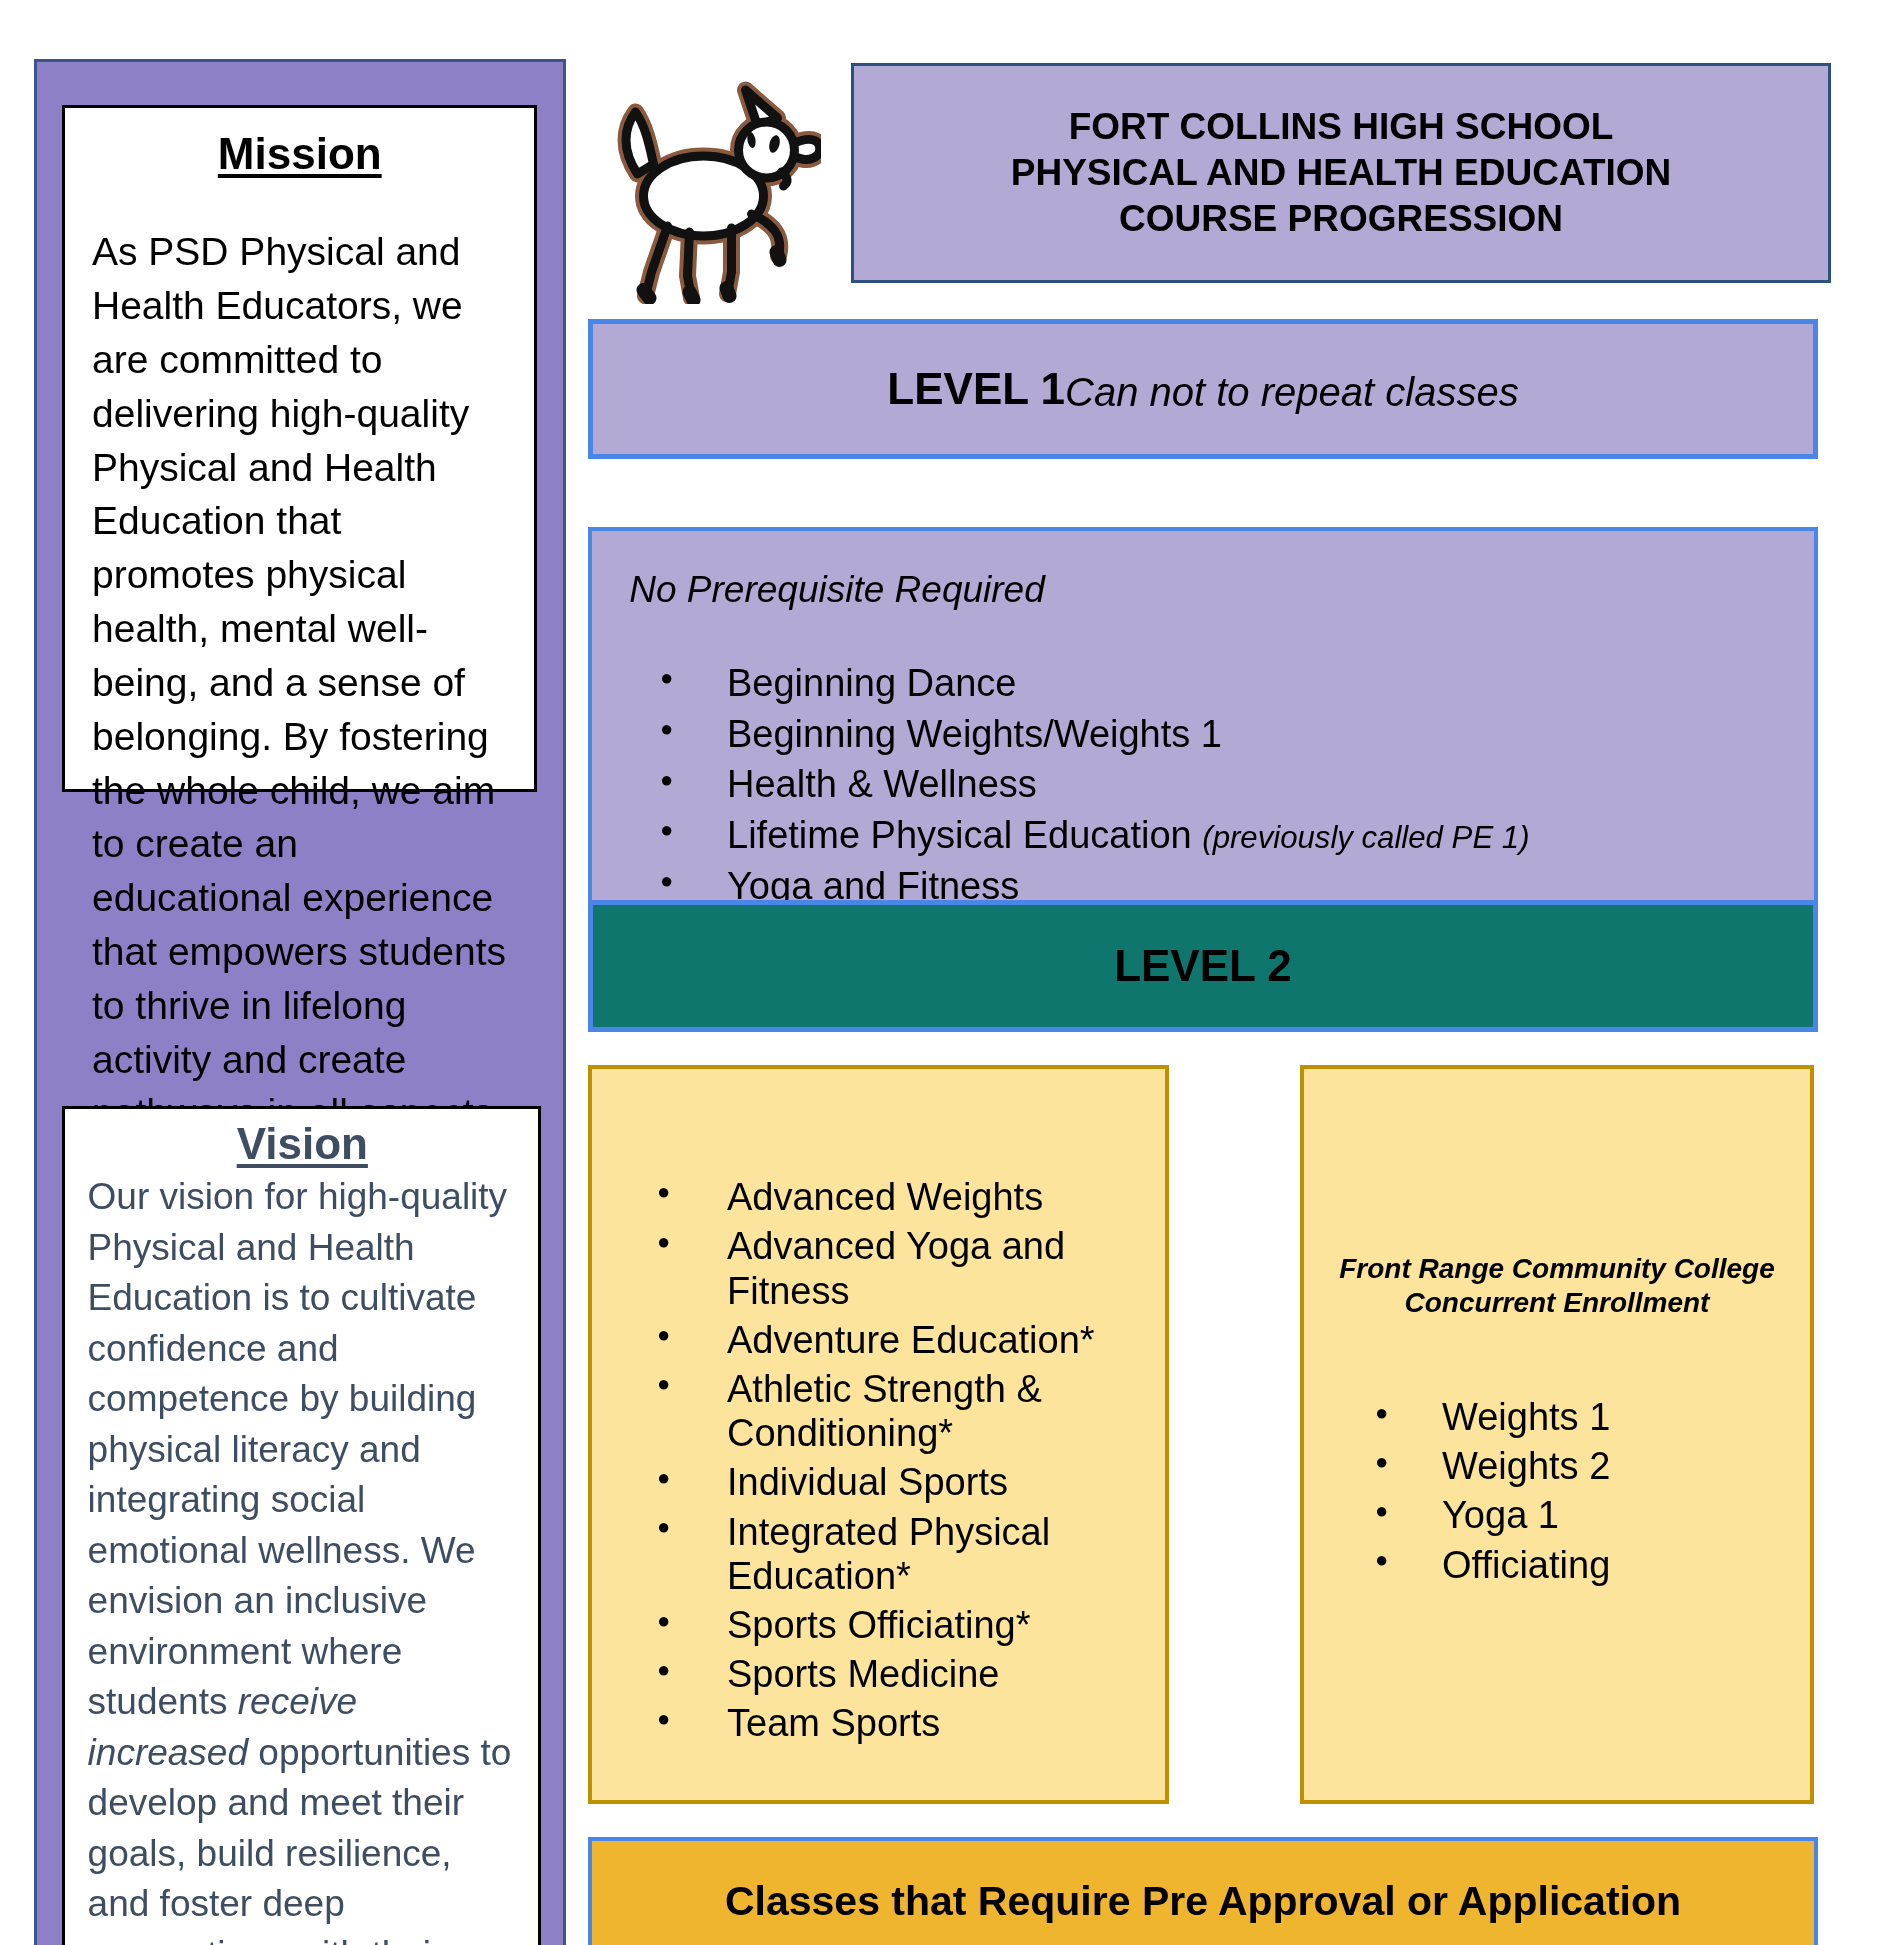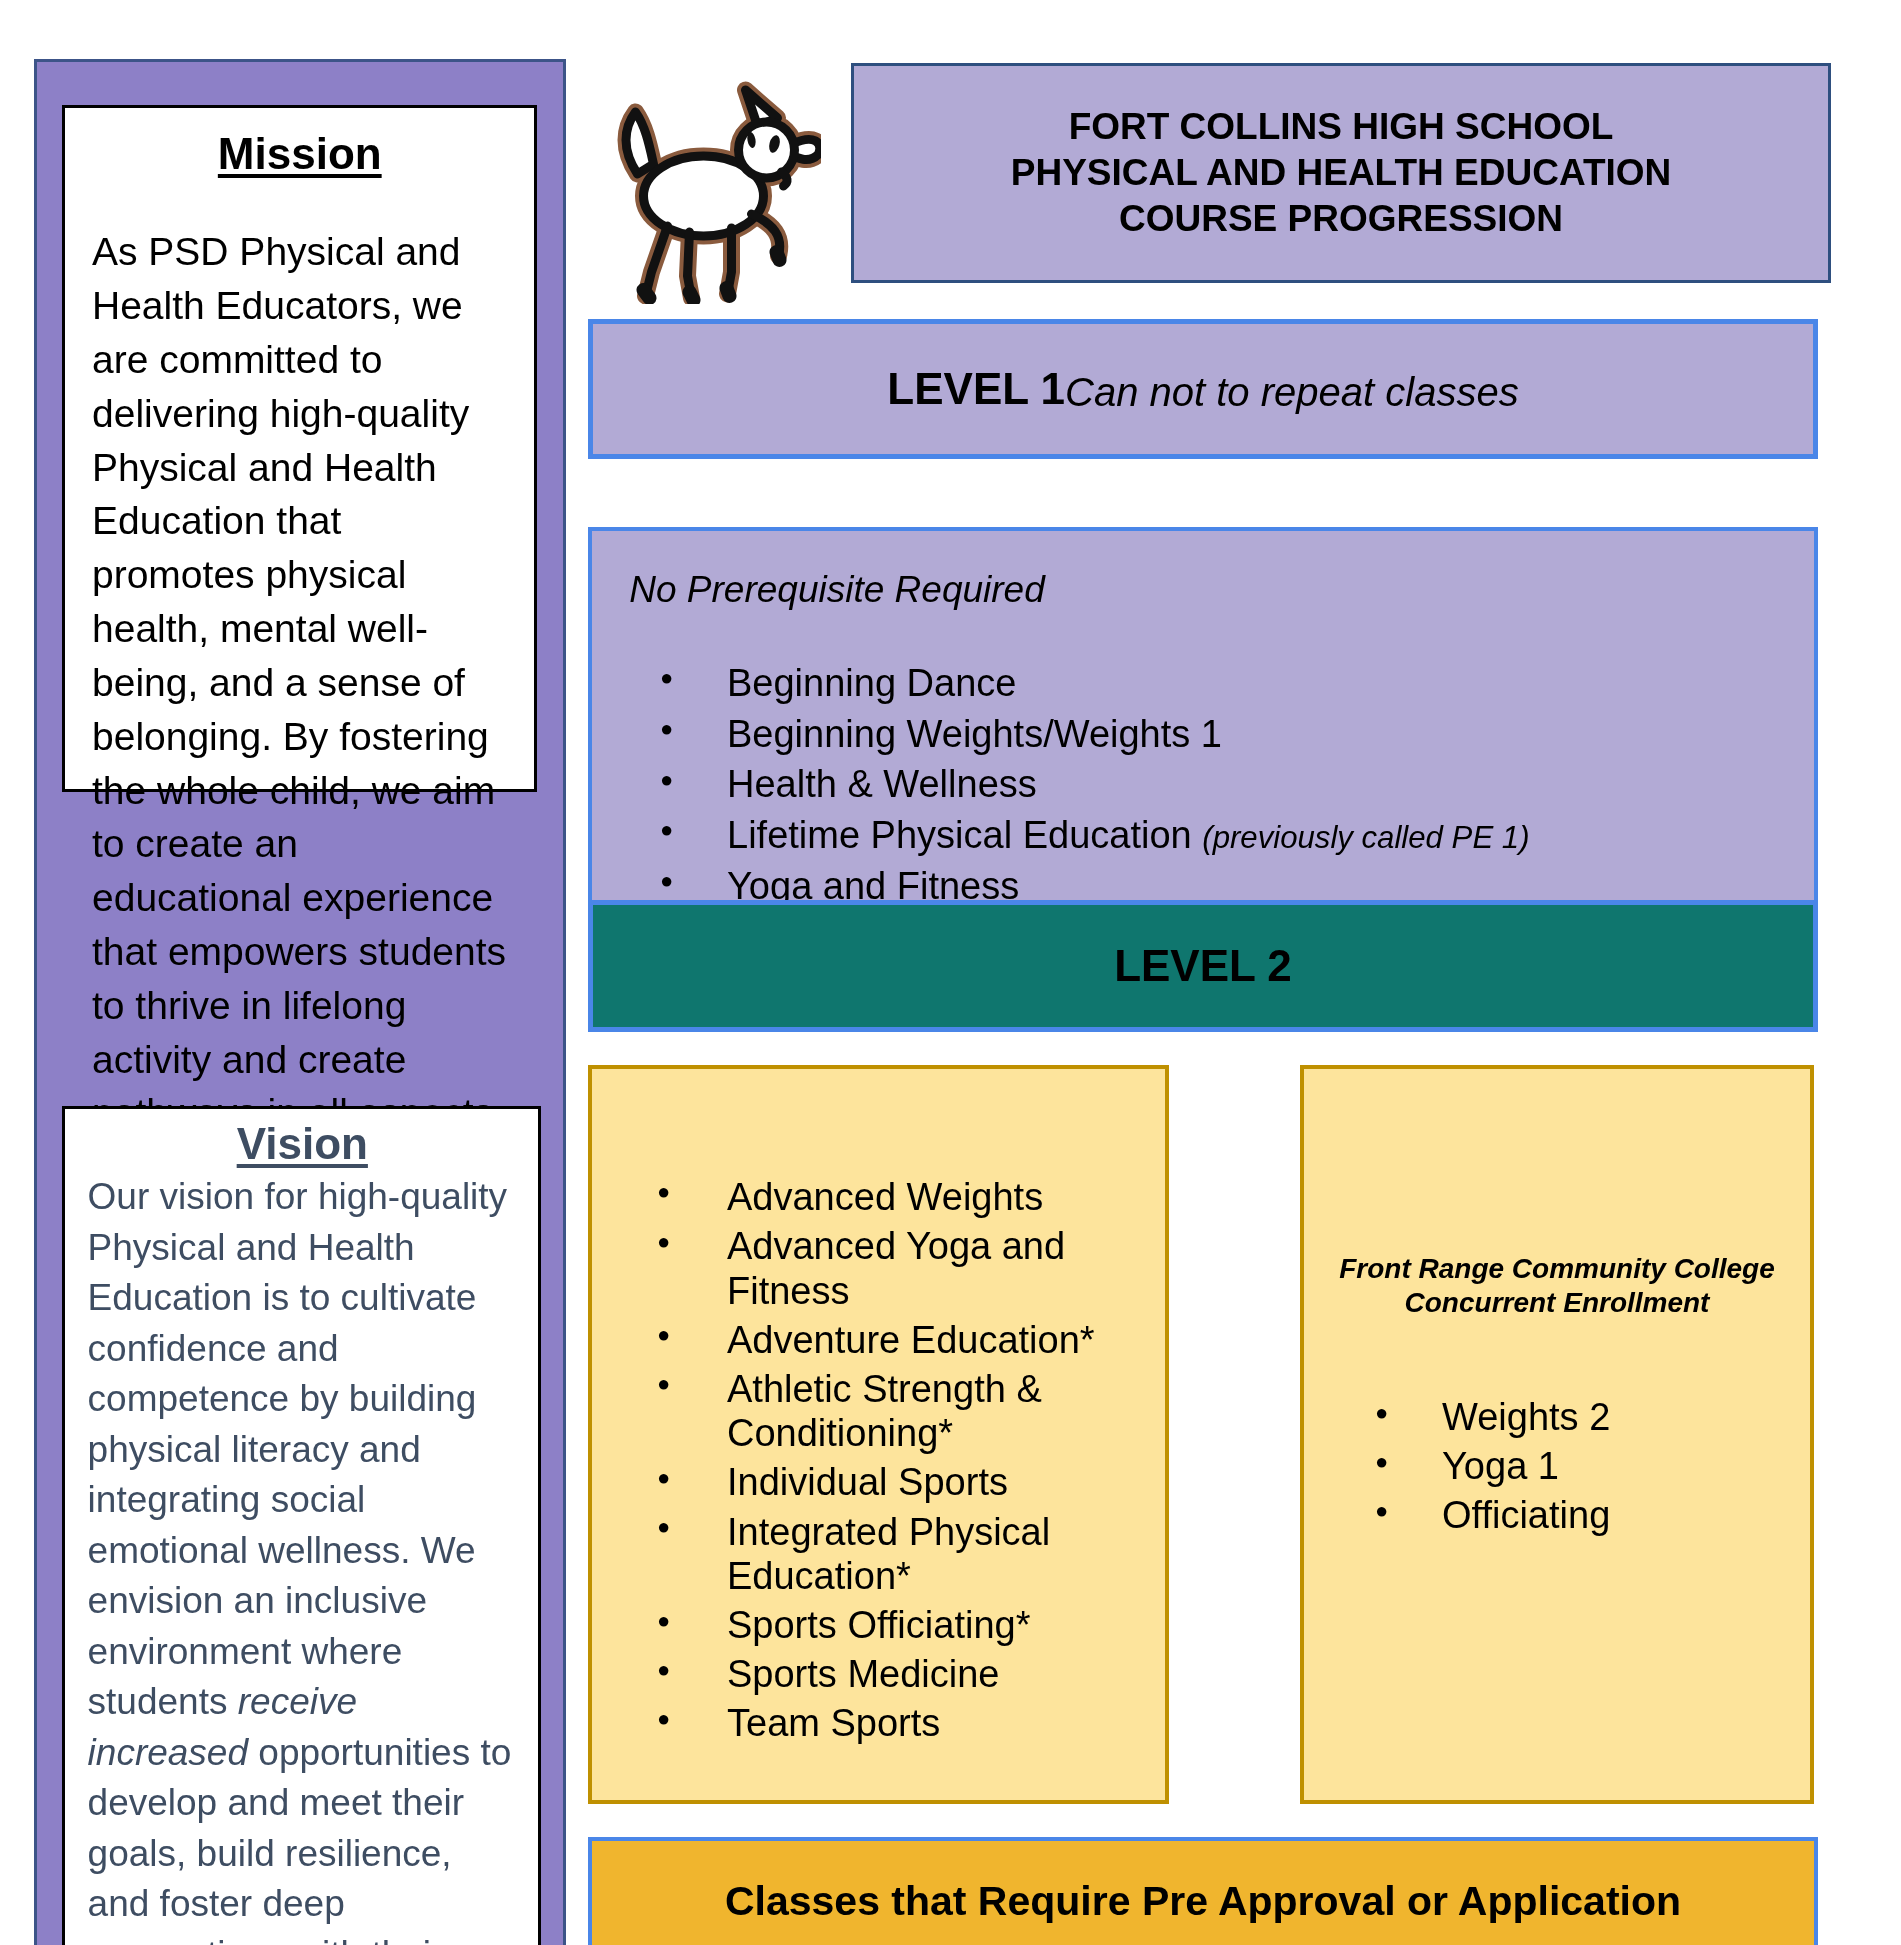--- a/index.html
+++ b/index.html
@@ -151,20 +151,21 @@
       <li>Integrated Physical Education*</li>
       <li>Sports Officiating*</li>
       <li>Sports Medicine</li>
       <li>Team Sports</li>
     </ul>
   </div>
 
   <div class="abs frcc-box">
     <div class="frcc-title">Front Range Community College Concurrent Enrollment</div>
     <ul class="course-list">
+      <li>Weights 1</li>
       <li>Weights 2</li>
       <li>Yoga 1</li>
       <li>Officiating</li>
     </ul>
   </div>
 
   <div class="abs preapproval-banner">
     <div class="preapproval-title">Classes that Require Pre Approval or Application</div>
   </div>
 

